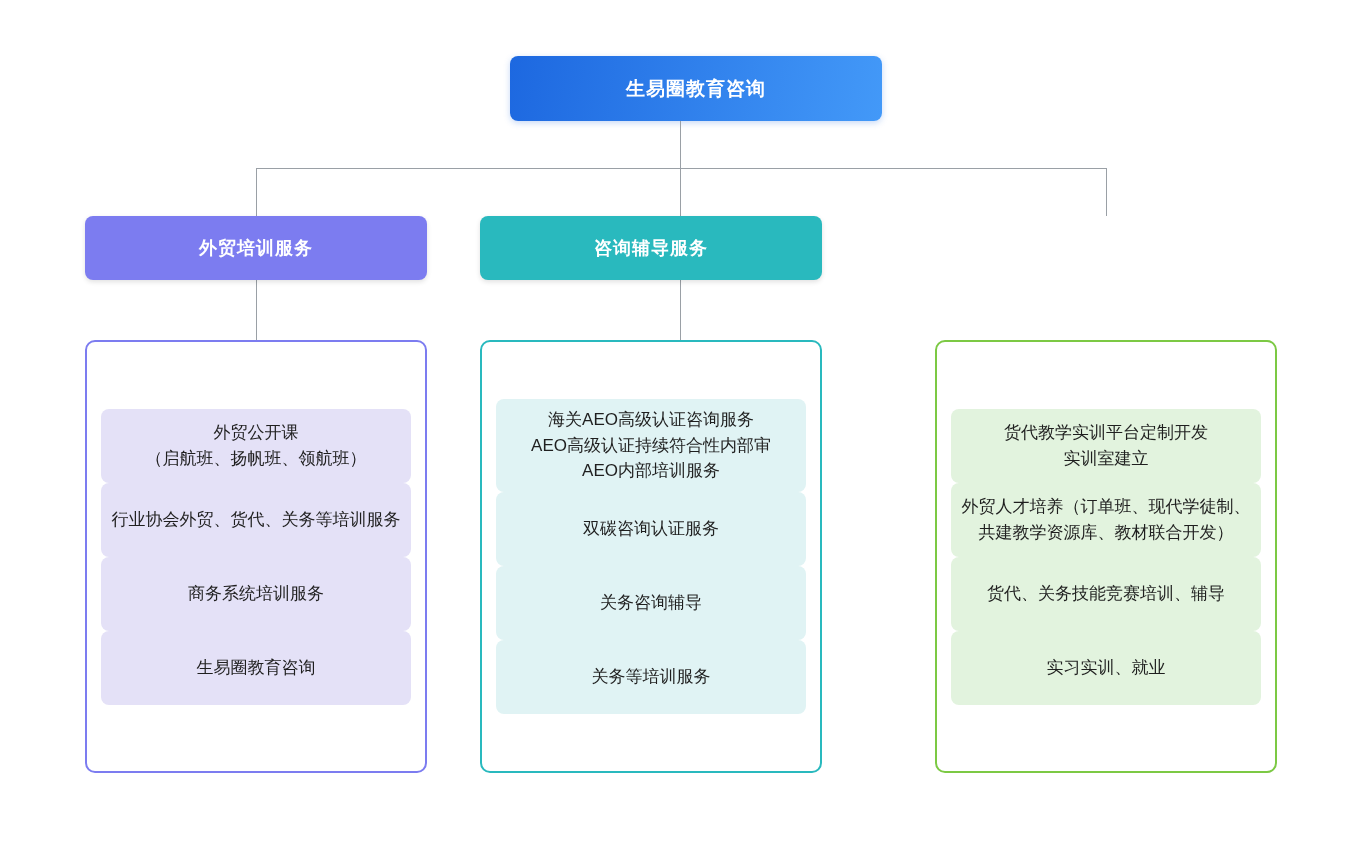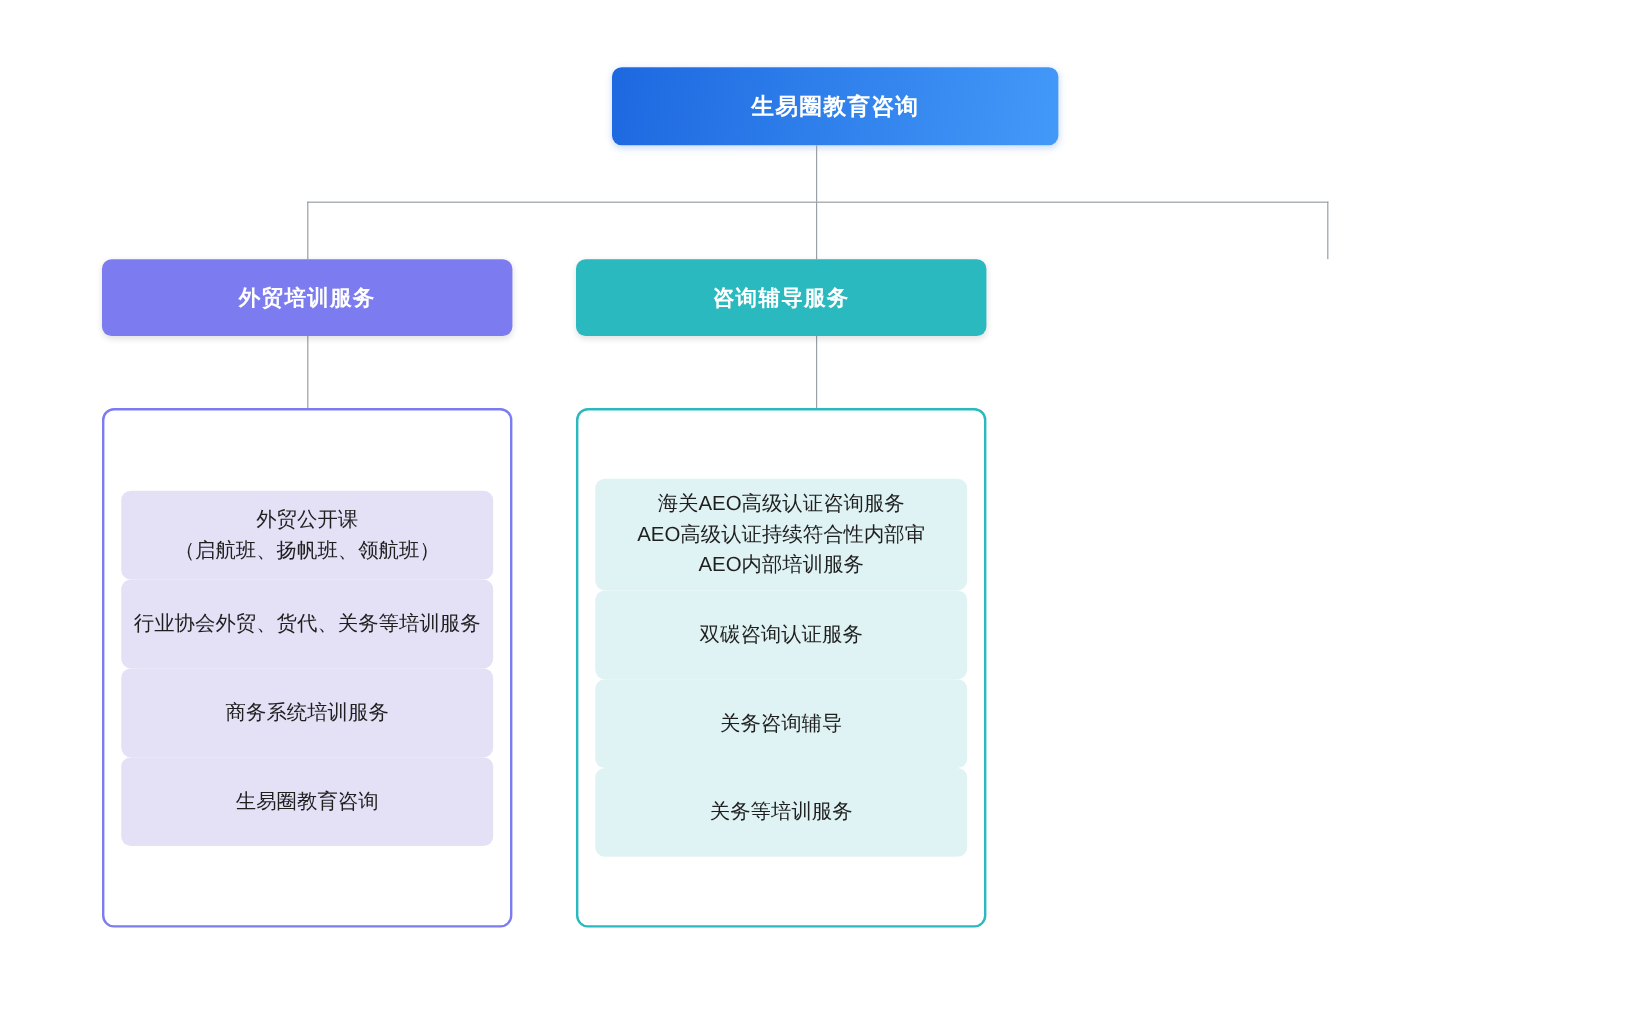--- a/index.html
+++ b/index.html
@@ -107,14 +107,21 @@
 
   <div class="branch-container pos-1" style="--branch-color: #29b9be; --item-bg: #e0f3f4;">
     <div class="branch-item">海关AEO高级认证咨询服务
 AEO高级认证持续符合性内部审
 AEO内部培训服务</div>
     <div class="branch-item">双碳咨询认证服务</div>
     <div class="branch-item">关务咨询辅导</div>
     <div class="branch-item">关务等培训服务</div>
   </div>
 
+  <div class="branch-container pos-2" style="--branch-color: #7cc944; --item-bg: #e2f3de;">
+    <div class="branch-item">货代教学实训平台定制开发
+实训室建立</div>
+    <div class="branch-item">外贸人才培养（订单班、现代学徒制、共建教学资源库、教材联合开发）</div>
+    <div class="branch-item">货代、关务技能竞赛培训、辅导</div>
+    <div class="branch-item">实习实训、就业</div>
+  </div>
 
 </div>
 
 </body></html>

